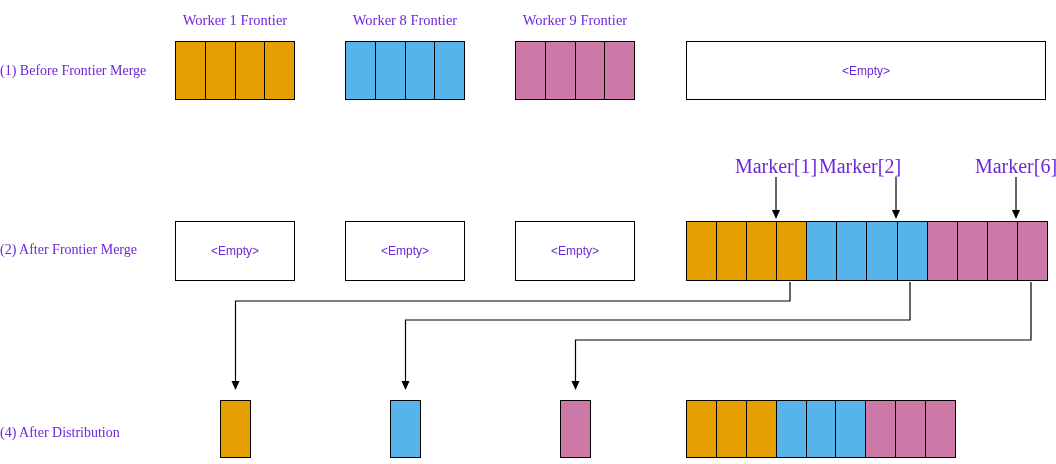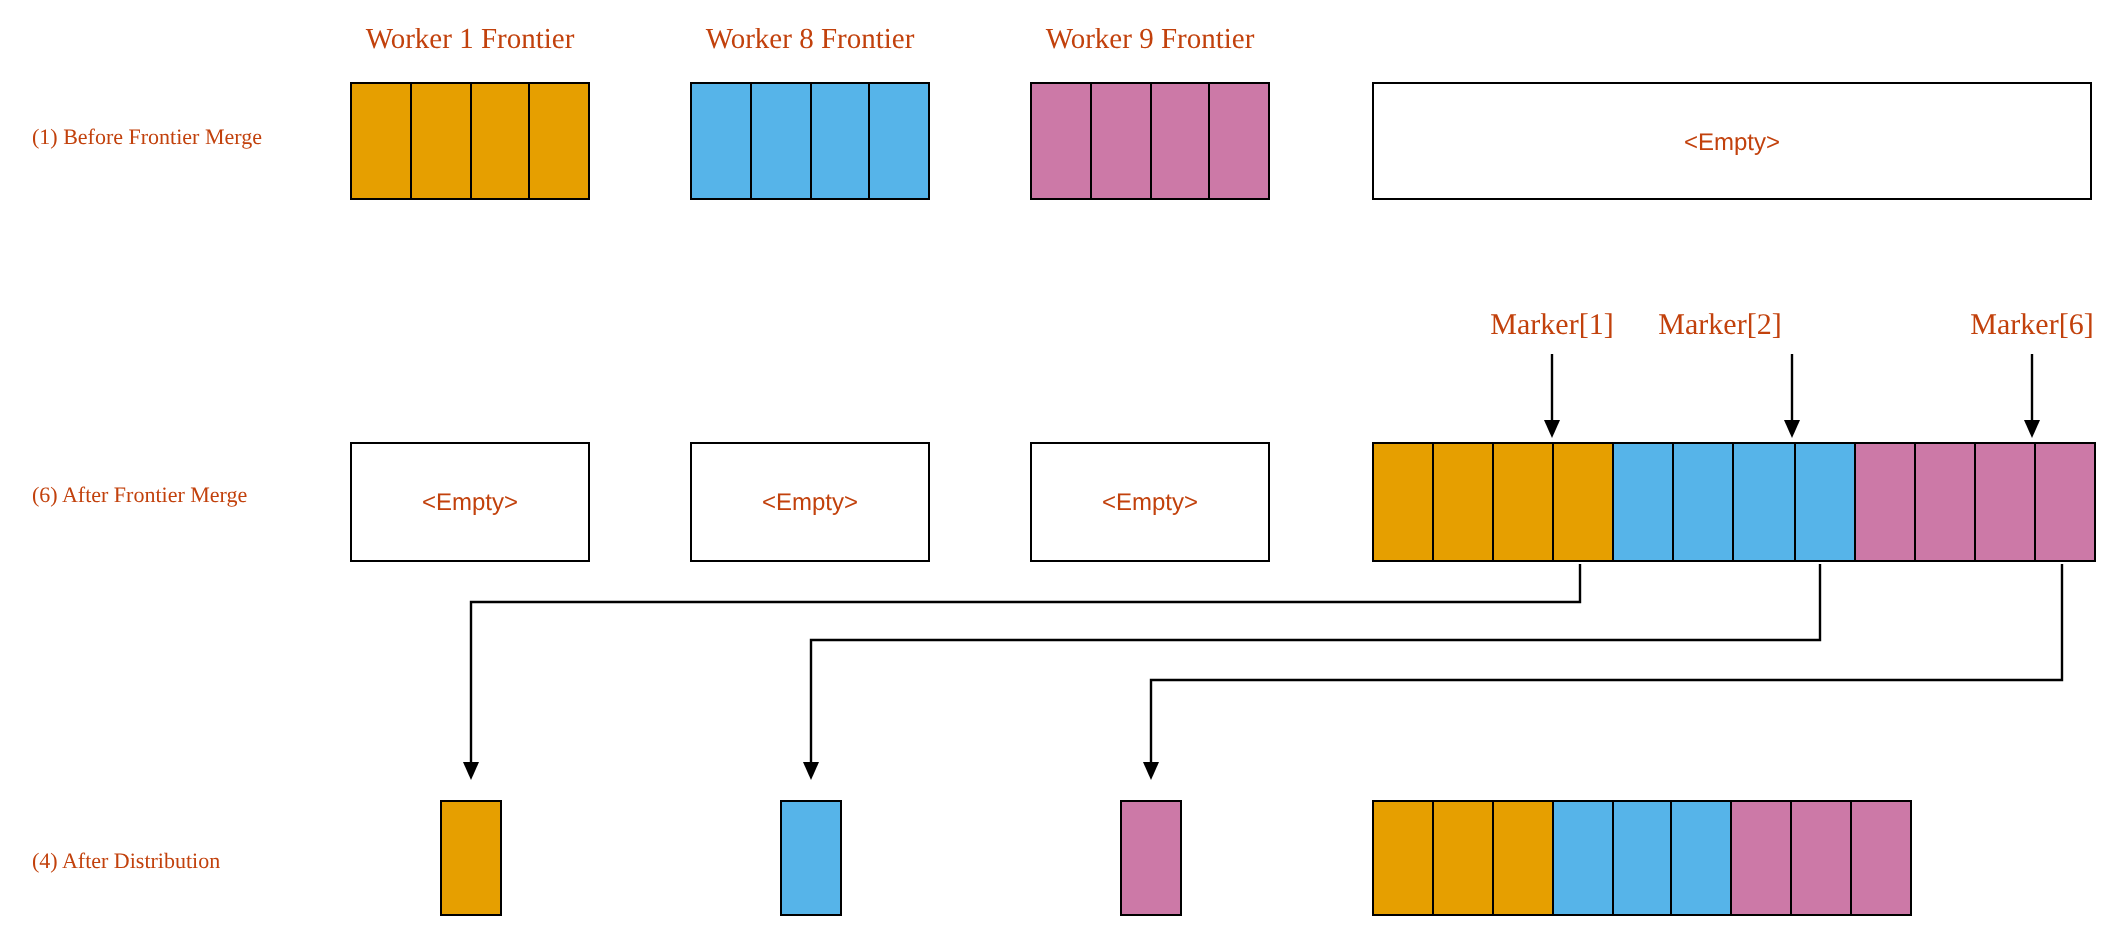--- a/index.html
+++ b/index.html
@@ -2,35 +2,35 @@
 <html><head>
 <meta charset="utf-8">
 <style>
   html, body { margin: 0; padding: 0; background: #ffffff; }
   .canvas {
     position: relative;
     width: 1056px;
     height: 464px;
     background: #ffffff;
     font-family: "Liberation Serif", serif;
-    color: #c2410c;
+    color: #6d28d9;
     overflow: hidden;
   }
   .overlay { position: absolute; left: 0; top: 0; pointer-events: none; }
   .col-title {
     position: absolute;
     top: 12px;
     font-size: 14.5px;
     text-align: center;
     white-space: nowrap;
   }
   .row-label {
     position: absolute;
-    left: 16px;
-    font-size: 11px;
+    left: 0;
+    font-size: 14px;
     white-space: nowrap;
   }
   .bar {
     position: absolute;
     display: flex;
     box-sizing: border-box;
     border: 1.5px solid #000;
     background: #fff;
   }
   .bar .cell {
@@ -46,21 +46,21 @@
     display: flex;
     align-items: center;
     justify-content: center;
     font-family: "Liberation Sans", sans-serif;
     font-size: 12px;
   }
   .marker-label {
     position: absolute;
     top: 155px;
     transform: translateX(-50%);
-    font-size: 15px;
+    font-size: 20px;
     white-space: nowrap;
     text-align: right;
   }
   
   .r1 { top: 41px; height: 59px; }
   .r2 { top: 221px; height: 60px; }
   .r3 { top: 400px; height: 58px; }
   .w120 { width: 120px; }
   .w31 { width: 31px; }
 </style>
@@ -83,21 +83,21 @@
     <path d="M790,282 V301 H235.5 V388" stroke="#000" stroke-width="1.2" fill="none" marker-end="url(#ah)"></path>
     <path d="M910,282 V320 H405.5 V388" stroke="#000" stroke-width="1.2" fill="none" marker-end="url(#ah)"></path>
     <path d="M1031,282 V340 H575.5 V388" stroke="#000" stroke-width="1.2" fill="none" marker-end="url(#ah)"></path>
   </svg>
 
   <div class="col-title" style="left:155px; width:160px;">Worker 1 Frontier</div>
   <div class="col-title" style="left:325px; width:160px;">Worker 8 Frontier</div>
   <div class="col-title" style="left:495px; width:160px;">Worker 9 Frontier</div>
 
   <div class="row-label" style="top:63px;">(1) Before Frontier Merge</div>
-  <div class="row-label" style="top:242px;">(6) After Frontier Merge</div>
+  <div class="row-label" style="top:242px;">(2) After Frontier Merge</div>
   <div class="row-label" style="top:425px;">(4) After Distribution</div>
 
   <div class="bar r1 w120" style="left:175px;">
       <div class="cell" style="background: rgb(230, 159, 0);"></div>
       <div class="cell" style="background: rgb(230, 159, 0);"></div>
       <div class="cell" style="background: rgb(230, 159, 0);"></div>
       <div class="cell" style="background: rgb(230, 159, 0);"></div>
     </div>
   <div class="bar r1 w120" style="left:345px;">
       <div class="cell" style="background: rgb(86, 180, 233);"></div>

